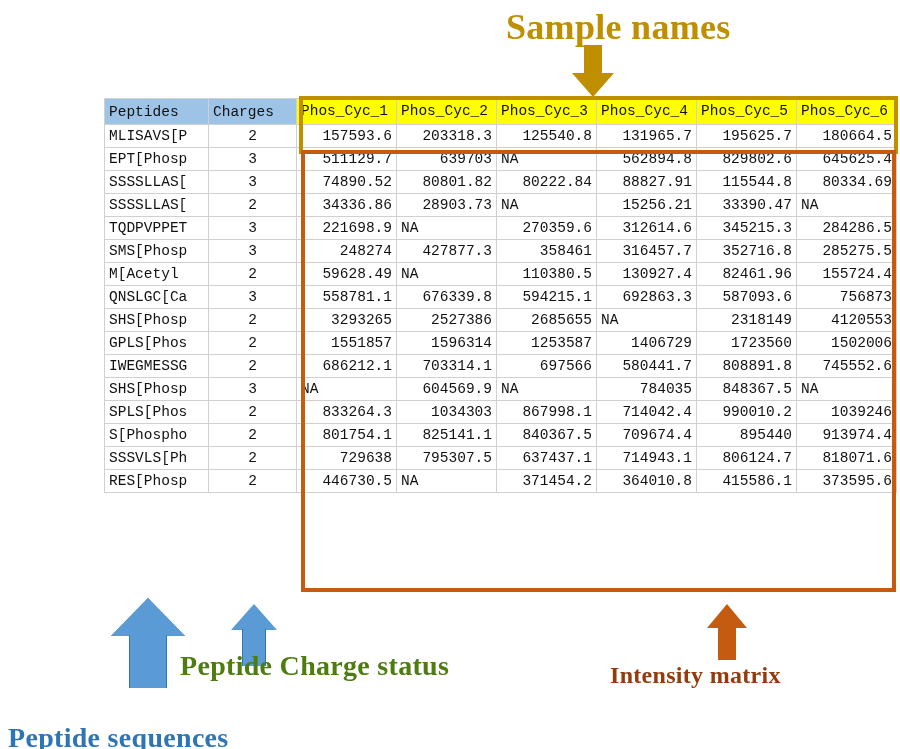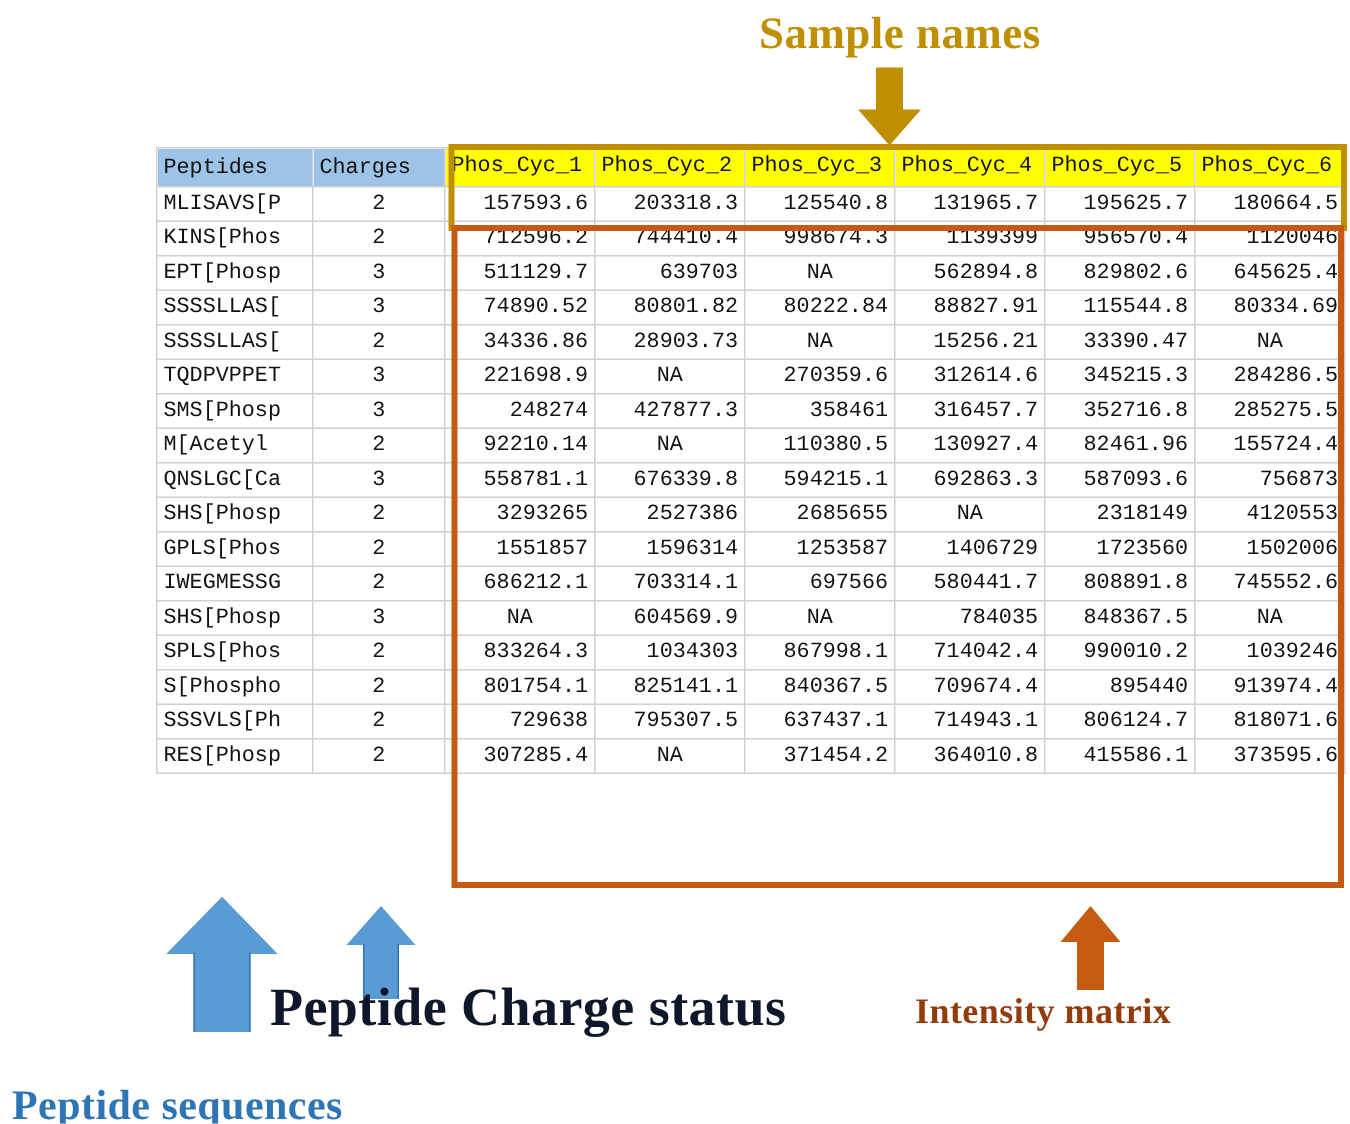--- a/index.html
+++ b/index.html
@@ -19,28 +19,28 @@
   .callout-label {
     position: absolute;
     font-family: "Liberation Serif", serif;
     font-weight: bold;
     white-space: nowrap;
     letter-spacing: .3px;
   }
   #sample-names-label {
     left: 506px;
     top: 6px;
-    font-size: 30px;
+    font-size: 36px;
     color: #BF8F00;
   }
   #peptide-charge-label {
     left: 180px;
     top: 650px;
-    font-size: 36px;
-    color: #0f172a;
+    font-size: 28px;
+    color: #4d7c0f;
   }
   #peptide-seq-label {
     left: 8px;
     top: 706px;
     font-size: 28px;
     color: #2E75B6;
     margin-top: 16px;
   }
   #intensity-label {
     left: 610px;
@@ -168,21 +168,21 @@
   }
   td.cell-charge {
     text-align: center;
     background: #ffffff;
   }
   td.cell-value {
     text-align: right;
     background: #ffffff;
   }
   td.cell-value.na {
-    text-align: center;
+    text-align: left;
   }
 
   
   .hl-box {
     position: absolute;
     pointer-events: none;
     box-sizing: border-box;
   }
   #box-sample-names {
     left: 299px;
@@ -226,30 +226,20 @@
         <td class="cell-peptide col-peptide">MLISAVS[P</td>
         <td class="cell-charge col-charge">2</td>
         <td class="cell-value col-sample">157593.6</td>
         <td class="cell-value col-sample">203318.3</td>
         <td class="cell-value col-sample">125540.8</td>
         <td class="cell-value col-sample">131965.7</td>
         <td class="cell-value col-sample">195625.7</td>
         <td class="cell-value col-sample">180664.5</td>
       </tr>
       <tr>
-        <td class="cell-peptide col-peptide">KINS[Phos</td>
-        <td class="cell-charge col-charge">2</td>
-        <td class="cell-value col-sample">712596.2</td>
-        <td class="cell-value col-sample">744410.4</td>
-        <td class="cell-value col-sample">998674.3</td>
-        <td class="cell-value col-sample">1139399</td>
-        <td class="cell-value col-sample">956570.4</td>
-        <td class="cell-value col-sample">1120046</td>
-      </tr>
-      <tr>
         <td class="cell-peptide col-peptide">EPT[Phosp</td>
         <td class="cell-charge col-charge">3</td>
         <td class="cell-value col-sample">511129.7</td>
         <td class="cell-value col-sample">639703</td>
         <td class="cell-value col-sample na">NA</td>
         <td class="cell-value col-sample">562894.8</td>
         <td class="cell-value col-sample">829802.6</td>
         <td class="cell-value col-sample">645625.4</td>
       </tr>
       <tr>
@@ -288,21 +278,21 @@
         <td class="cell-value col-sample">248274</td>
         <td class="cell-value col-sample">427877.3</td>
         <td class="cell-value col-sample">358461</td>
         <td class="cell-value col-sample">316457.7</td>
         <td class="cell-value col-sample">352716.8</td>
         <td class="cell-value col-sample">285275.5</td>
       </tr>
       <tr>
         <td class="cell-peptide col-peptide">M[Acetyl</td>
         <td class="cell-charge col-charge">2</td>
-        <td class="cell-value col-sample">92210.14</td>
+        <td class="cell-value col-sample">59628.49</td>
         <td class="cell-value col-sample na">NA</td>
         <td class="cell-value col-sample">110380.5</td>
         <td class="cell-value col-sample">130927.4</td>
         <td class="cell-value col-sample">82461.96</td>
         <td class="cell-value col-sample">155724.4</td>
       </tr>
       <tr>
         <td class="cell-peptide col-peptide">QNSLGC[Ca</td>
         <td class="cell-charge col-charge">3</td>
         <td class="cell-value col-sample">558781.1</td>
@@ -378,21 +368,21 @@
         <td class="cell-value col-sample">729638</td>
         <td class="cell-value col-sample">795307.5</td>
         <td class="cell-value col-sample">637437.1</td>
         <td class="cell-value col-sample">714943.1</td>
         <td class="cell-value col-sample">806124.7</td>
         <td class="cell-value col-sample">818071.6</td>
       </tr>
       <tr>
         <td class="cell-peptide col-peptide">RES[Phosp</td>
         <td class="cell-charge col-charge">2</td>
-        <td class="cell-value col-sample">307285.4</td>
+        <td class="cell-value col-sample">446730.5</td>
         <td class="cell-value col-sample na">NA</td>
         <td class="cell-value col-sample">371454.2</td>
         <td class="cell-value col-sample">364010.8</td>
         <td class="cell-value col-sample">415586.1</td>
         <td class="cell-value col-sample">373595.6</td>
       </tr>
     </tbody>
 </table>
 
 <div class="hl-box" id="box-sample-names"></div>

